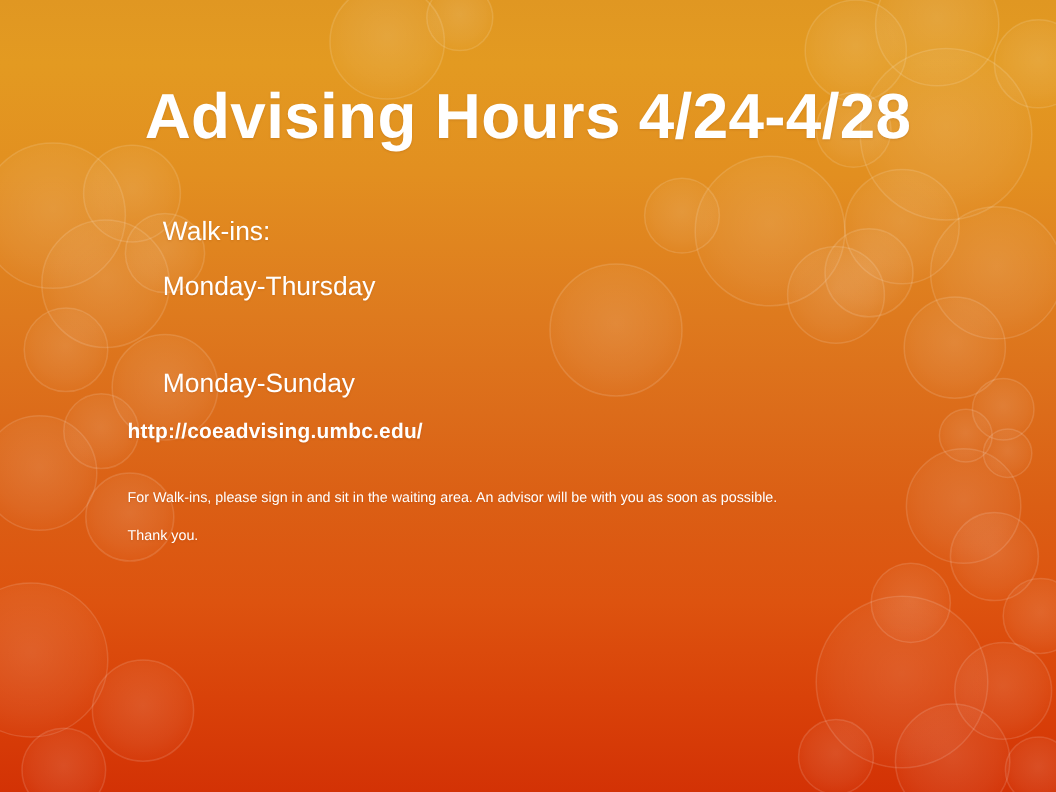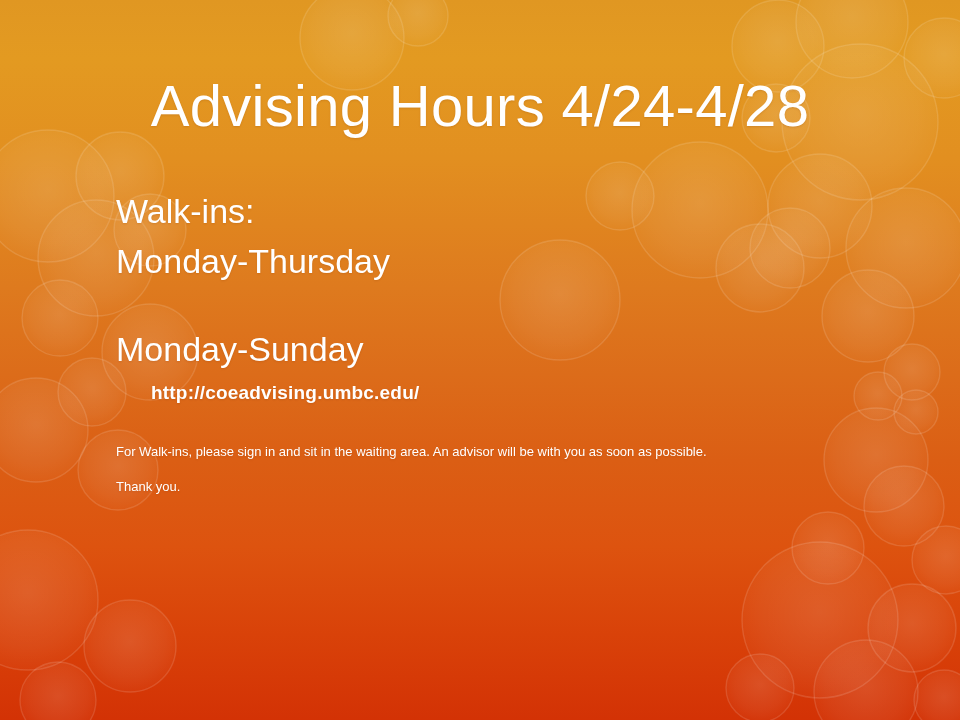--- a/index.html
+++ b/index.html
@@ -50,53 +50,53 @@
     inset: 0;
   }
 
   .title {
     position: absolute;
     left: 0;
     right: 0;
     top: 76px;
     text-align: center;
     font-size: 58px;
-    font-weight: normal;
+    font-weight: bold;
     line-height: 1.05;
     letter-spacing: 0.3px;
     margin: 0;
     text-shadow: 0 1px 2px rgba(120, 50, 0, .18);
   }
 
   .body-block {
     position: absolute;
     left: 116px;
     top: 186px;
     width: 760px;
   }
 
   .line-lg {
-    font-size: 34px;
+    font-size: 24px;
     line-height: 50px;
     white-space: nowrap;
     text-shadow: 0 1px 2px rgba(120, 50, 0, .16);
+    margin-left: 32px;
   }
 
   .spacer {
     height: 38px;
   }
 
   .line-url {
     font-size: 19px;
     font-weight: bold;
     line-height: 30px;
     letter-spacing: .2px;
     margin-top: 4px;
     text-shadow: 0 1px 2px rgba(120, 50, 0, .20);
-    margin-left: 35px;
   }
 
   .note-gap {
     height: 34px;
   }
 
   .line-sm {
     font-size: 13px;
     line-height: 19px;
     max-width: 730px;

